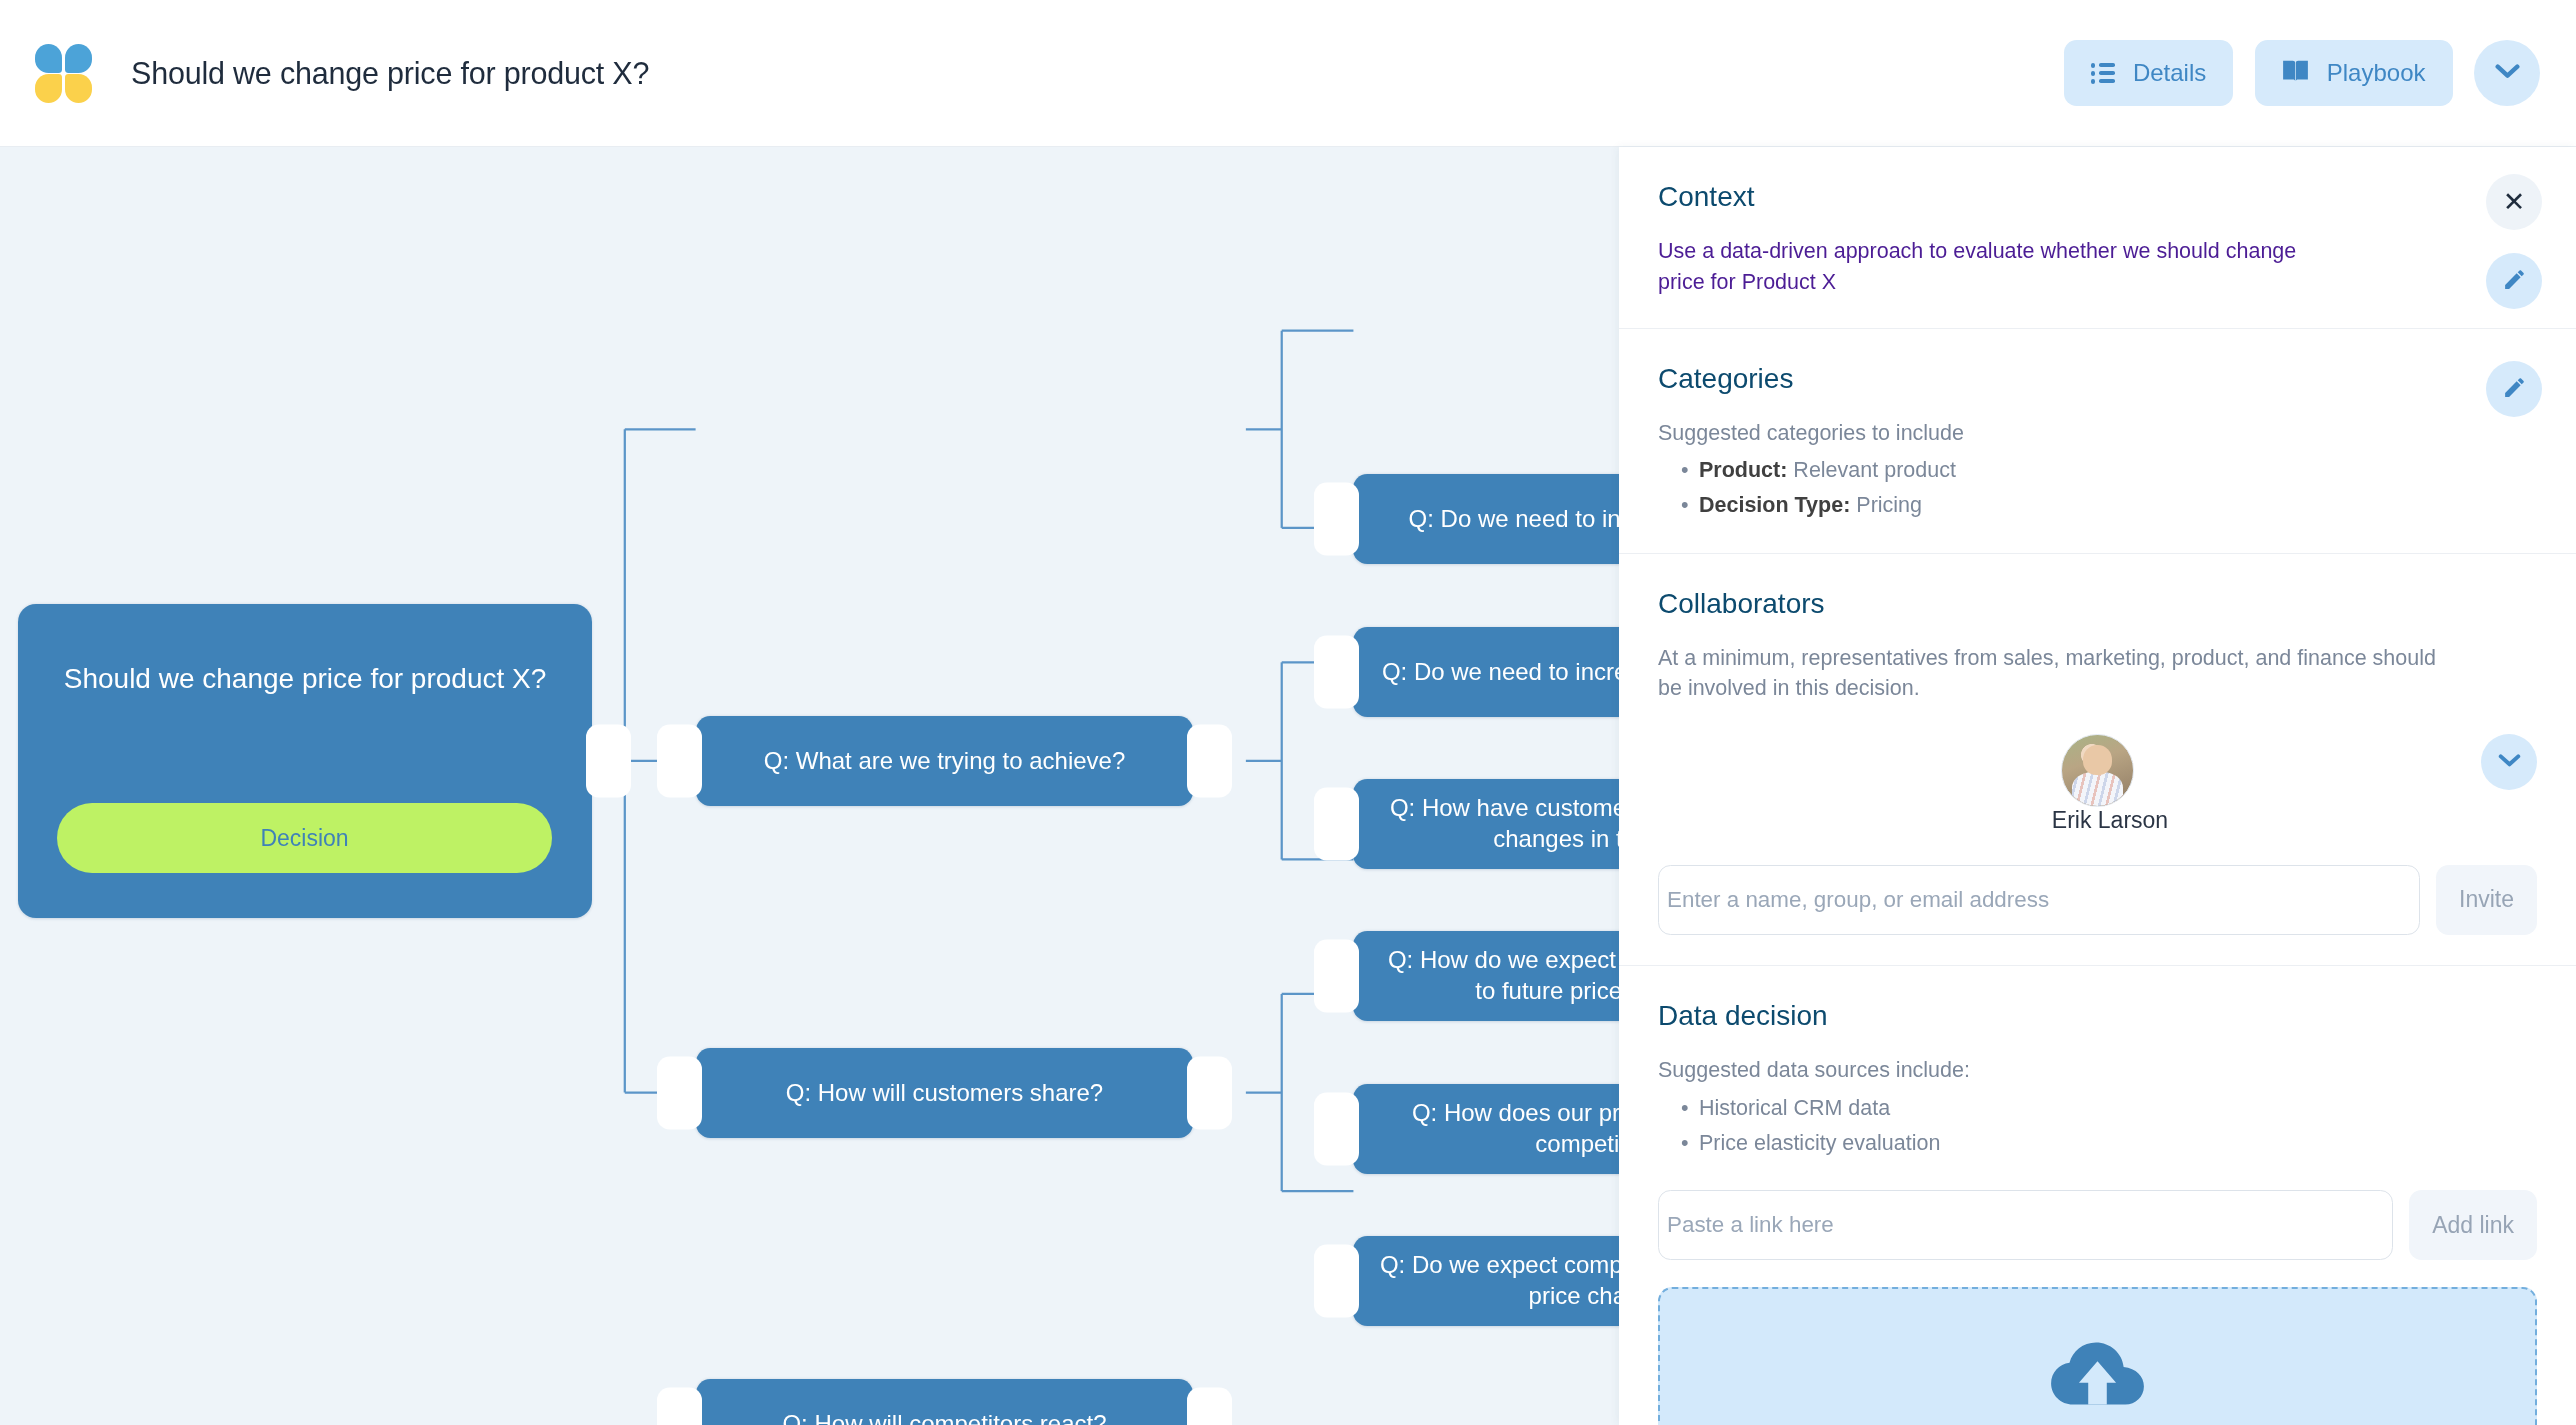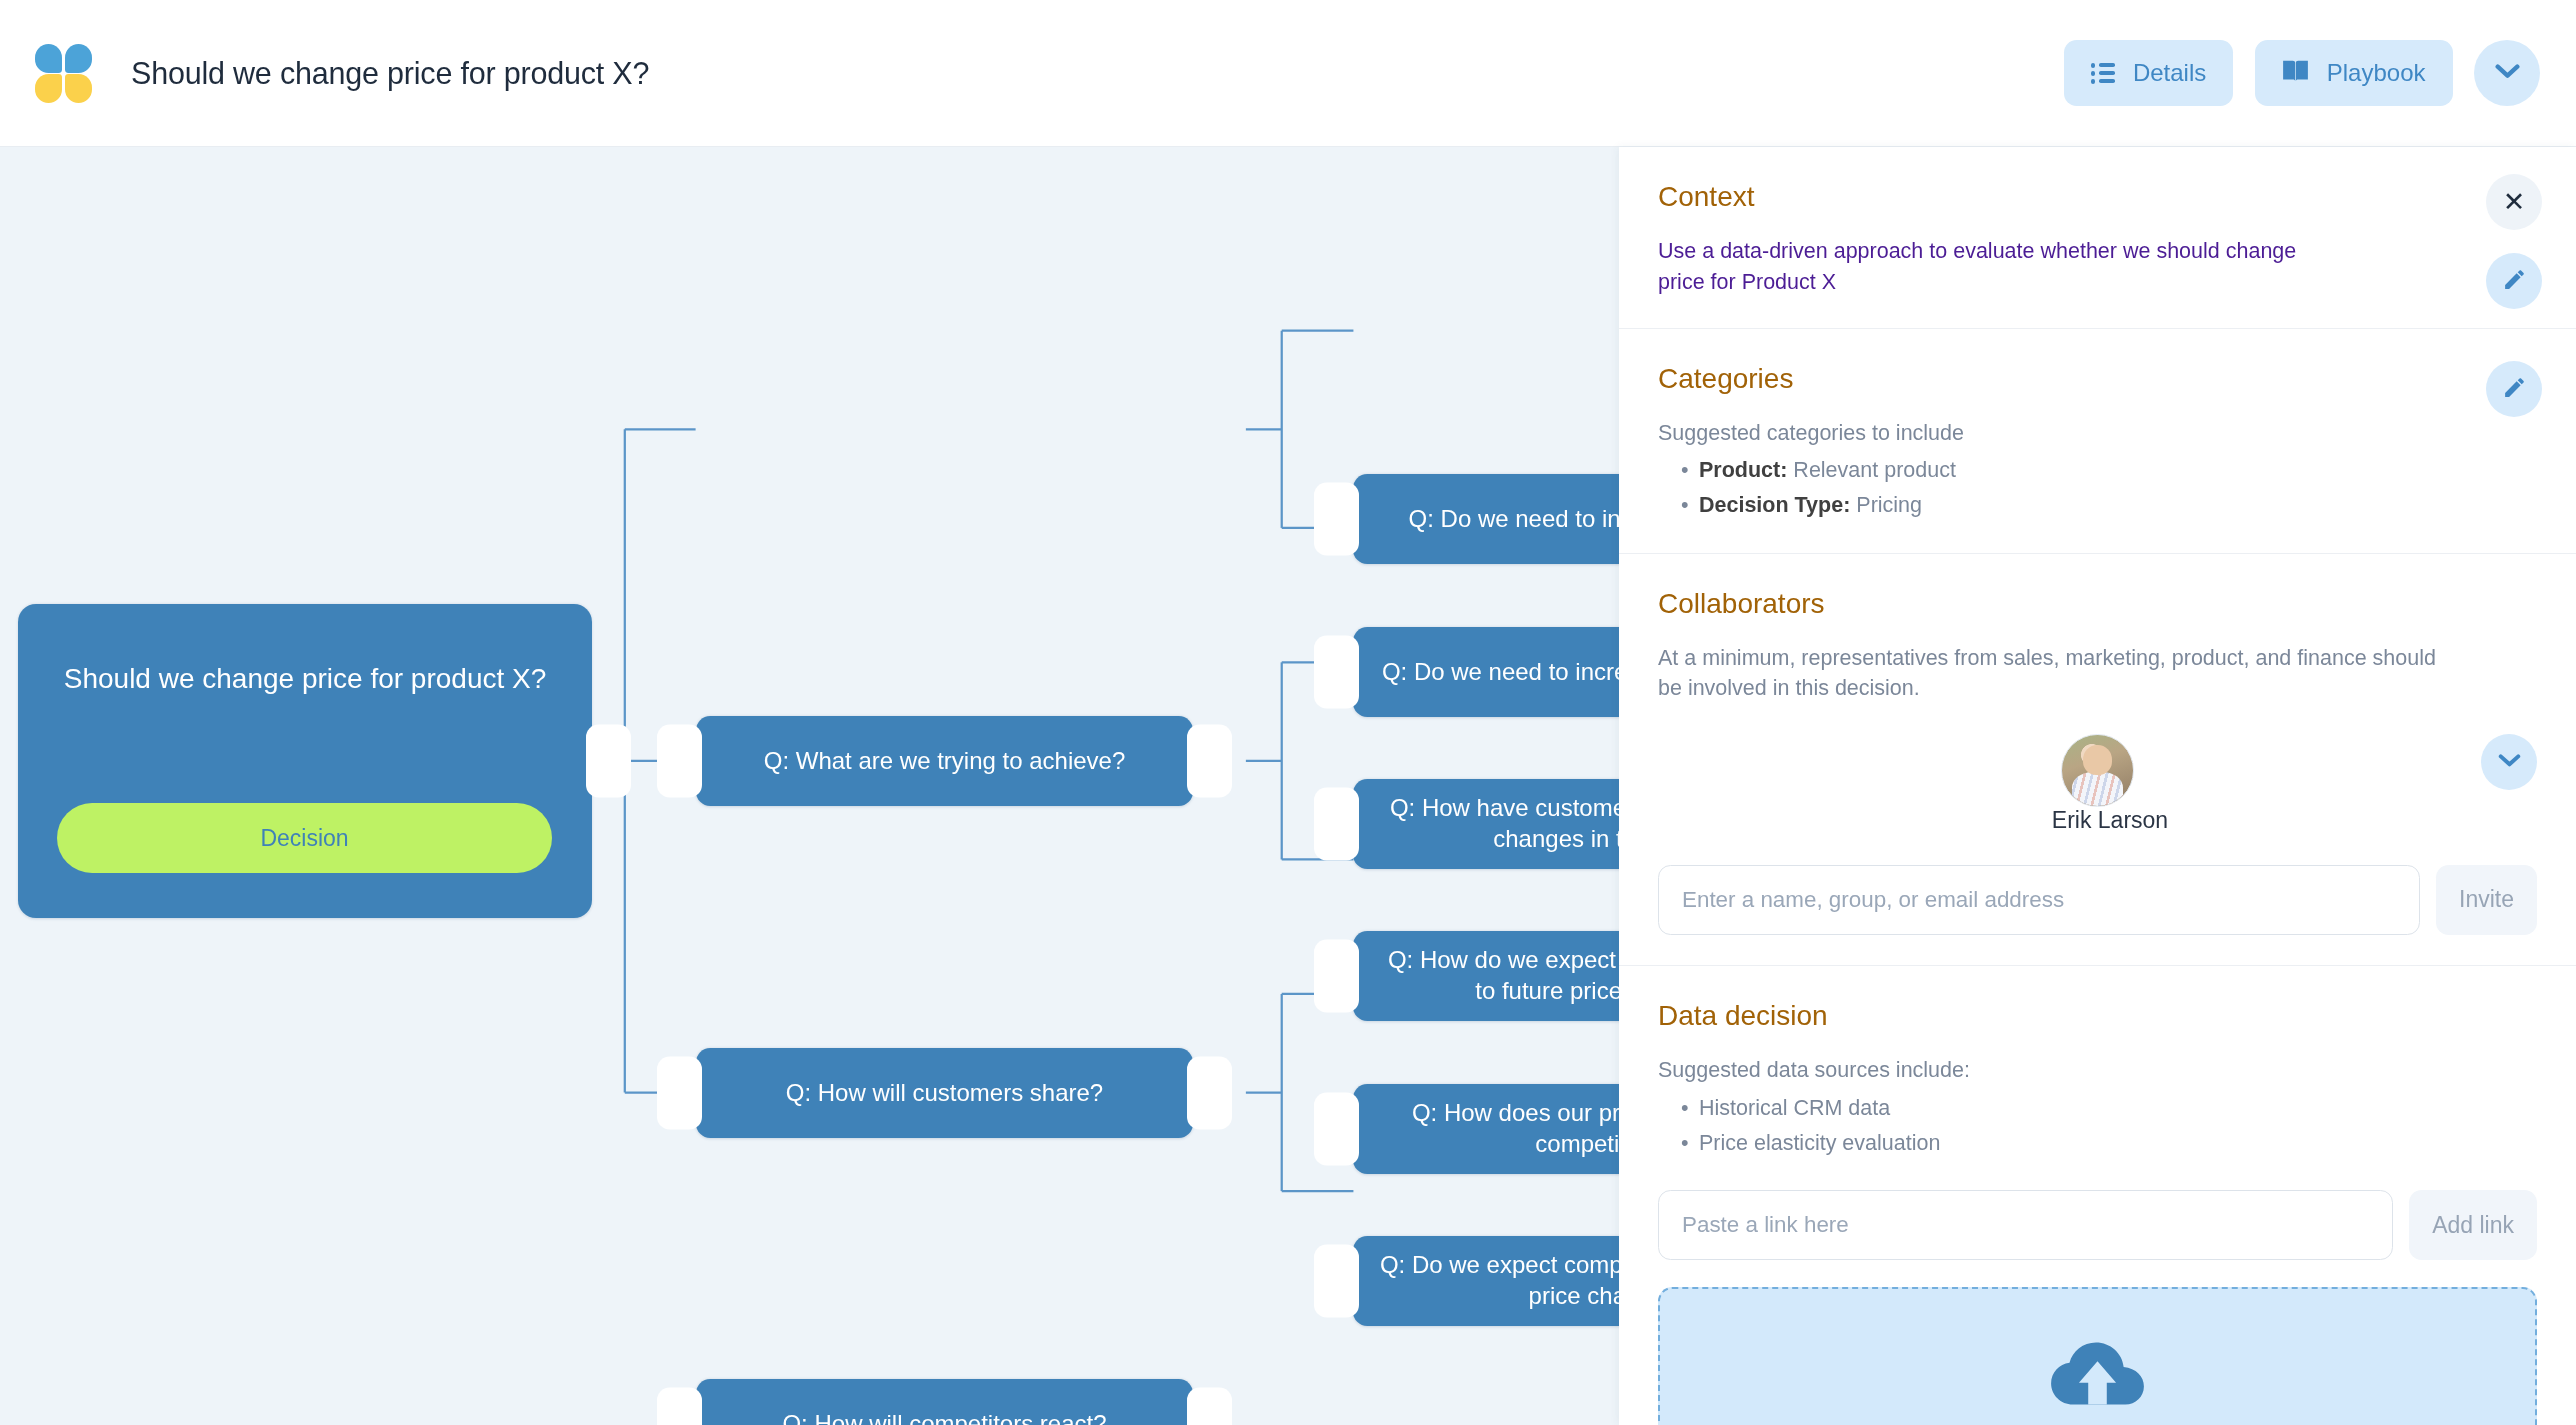--- a/index.html
+++ b/index.html
@@ -119,21 +119,21 @@
   .panel {
     position: absolute; left: 1619px; top: 147px;
     width: 957px; height: 1278px;
     background: #ffffff;
     box-shadow: -1.8px 0 9px rgba(30,60,90,.06);
     overflow: hidden;
   }
   .section { padding: 34px 39px 30.5px 39px; position: relative;
              border-bottom: 0.9px solid #eceff3; }
   .section.last { border-bottom: none; }
-  .section-title { font-size: 28px; color: #a16207; font-weight: 400;
+  .section-title { font-size: 28px; color: #0c4a6e; font-weight: 400;
                    margin-bottom: 23px; }
   .section-body { font-size: 21.5px; line-height: 1.42; color: #7b8799; }
   .section-body.dark { color: #4c1d95; }
   ul.sugg { list-style: none; margin-top: 5.4px; }
   ul.sugg li {
     font-size: 21.5px; color: #7b8799; line-height: 1.6;
     padding-left: 41px; position: relative;
   }
   ul.sugg li:before {
     content: "•"; position: absolute; left: 23px; color: #7b8799;
@@ -172,21 +172,21 @@
   .collab-chev {
     position: absolute; right: 0; width: 56px; height: 56px;
     border-radius: 50%; background: #d6eafb; border: none;
     display: flex; align-items: center; justify-content: center;
     cursor: pointer;
   }
 
   .input-row { display: flex; align-items: center; gap: 16px; margin-top: 30.5px; }
   .field {
     flex: 1; height: 70px; border: 0.9px solid #dde3ea; border-radius: 12.5px;
-    background: #ffffff; padding: 0 23px;
+    background: #ffffff; padding: 0 8px;
     font-size: 22.4px; color: #2b3545;
     font-family: "Liberation Sans", sans-serif; outline: none;
   }
   .field::placeholder { color: #9aa7b8; }
   .ghost-btn {
     height: 70px; padding: 0 23px; border: none; border-radius: 12.5px;
     background: #f1f5fa; color: #97a4b5; font-size: 23px;
     font-family: "Liberation Sans", sans-serif; cursor: pointer;
     white-space: nowrap;
   }

